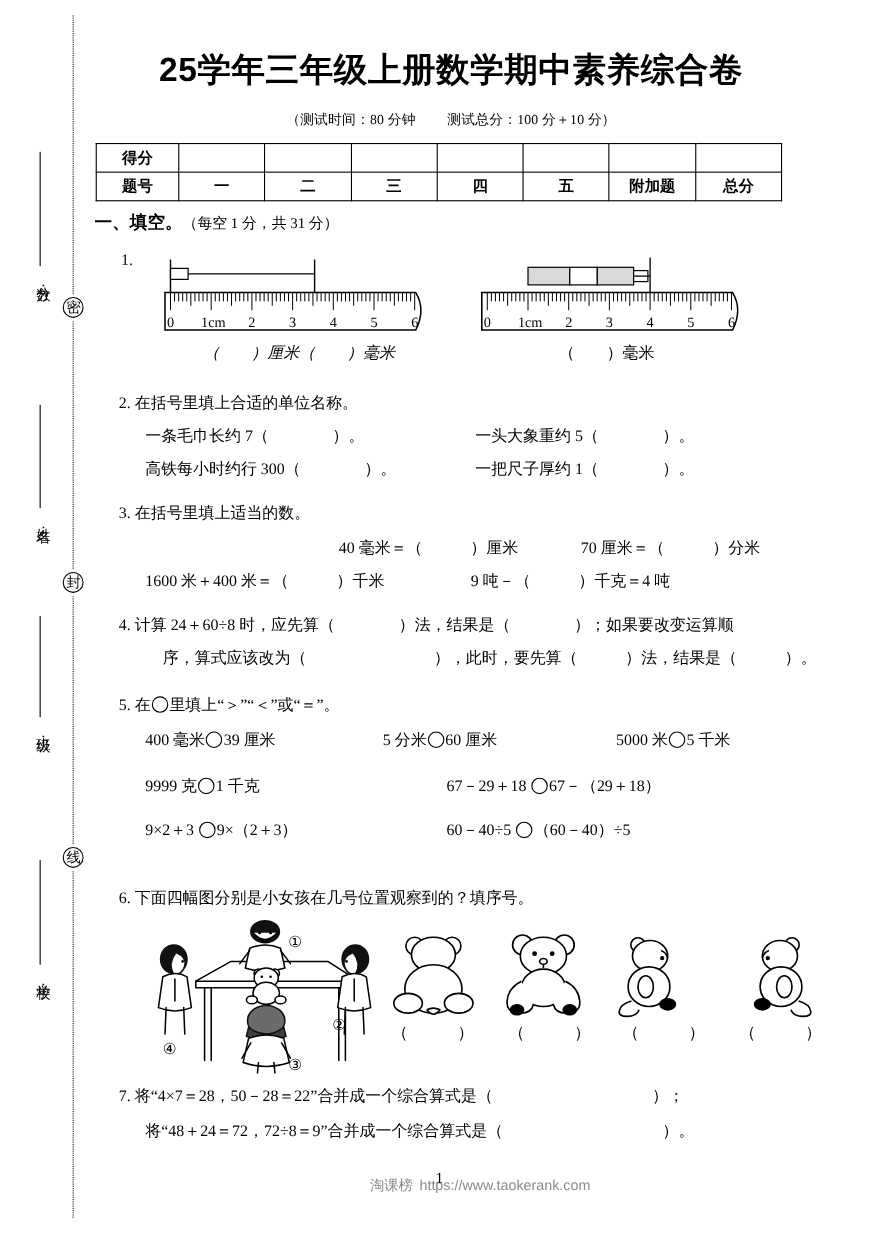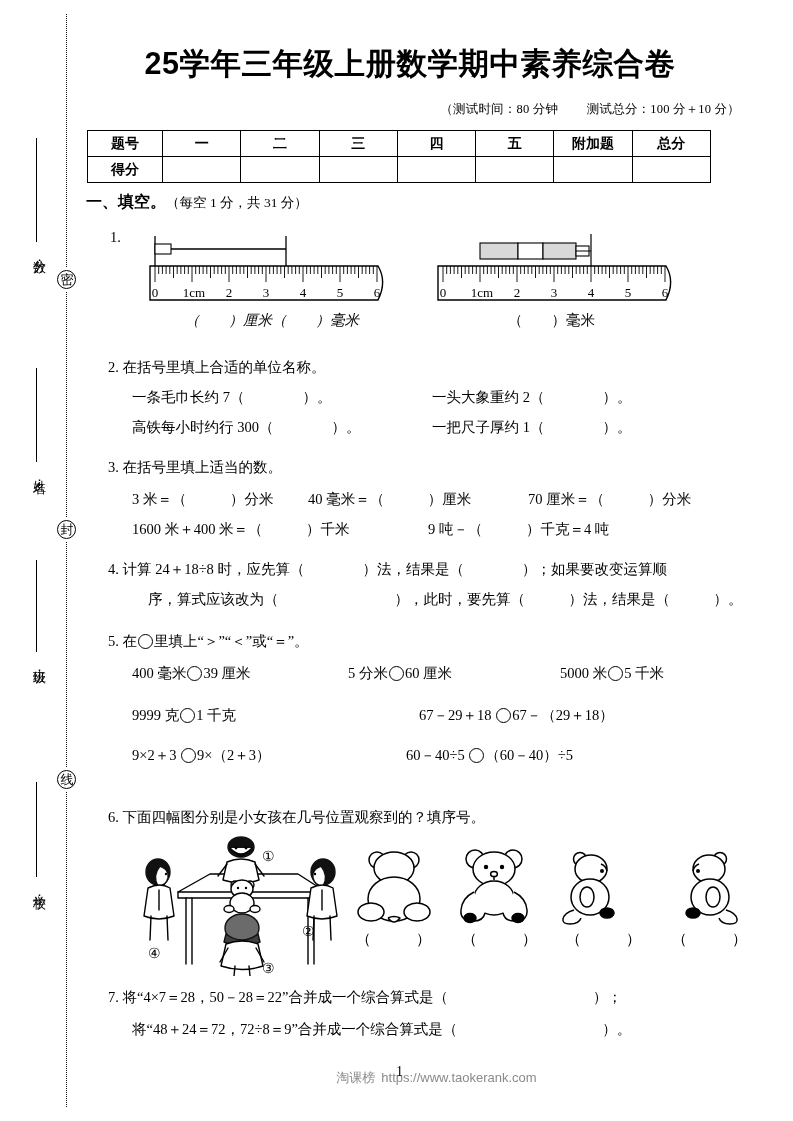--- a/index.html
+++ b/index.html
@@ -103,21 +103,21 @@
     font-size: 30.5px;
     letter-spacing: 0.5px;
     white-space: nowrap;
   }
 
   #subtitle {
     position: absolute;
     left: 0;
     top: 101px;
     width: 660px;
-    text-align: right;
+    text-align: center;
     font-size: 12.5px;
     letter-spacing: 0.2px;
   }
   #subtitle .gap { display: inline-block; width: 22px; }
 
   
   table#score-table {
     position: absolute;
     left: 7px;
     top: 130px;
@@ -242,38 +242,38 @@
 
     <div id="subtitle">
       <span>（测试时间：80 分钟</span>
       <span class="gap"></span>
       <span>测试总分：100 分＋10 分）</span>
     </div>
 
     <table id="score-table">
       <tbody>
           <tr>
+        <td class="lbl">得分</td>
+        <td></td>
+        <td></td>
+        <td></td>
+        <td></td>
+        <td></td>
+        <td></td>
+        <td></td>
+      </tr>
+      <tr>
         <td class="lbl">题号</td>
         <td>一</td>
         <td>二</td>
         <td>三</td>
         <td>四</td>
         <td>五</td>
         <td>附加题</td>
         <td>总分</td>
-      </tr>
-      <tr>
-        <td class="lbl">得分</td>
-        <td></td>
-        <td></td>
-        <td></td>
-        <td></td>
-        <td></td>
-        <td></td>
-        <td></td>
       </tr>
     </tbody>
       </table>
 
     <div class="section-head" style="left:6px; top:192px;">
       <span>一、填空。</span><span class="pts">（每空 1 分，共 31 分）</span>
     </div>
 
     <div class="q" style="left:30px; top:222px;">1.</div>
 
@@ -448,37 +448,36 @@
         </g>
       </svg>
     </div>
     <div class="ruler-caption" style="left:428px; top:311px;">（　　）毫米</div>
 
     <div class="q" style="left:28px; top:352px;">
       <span class="qnum">2.</span>
       <span>在括号里填上合适的单位名称。</span>
     </div>
     <div class="q" style="left:52px; top:382px;">一条毛巾长约 7（　　　　）。</div>
-    <div class="q" style="left:352px; top:382px;">一头大象重约 2（　　　　）。</div>
+    <div class="q" style="left:352px; top:382px;">一头大象重约 5（　　　　）。</div>
     <div class="q" style="left:52px; top:412px;">高铁每小时约行 300（　　　　）。</div>
     <div class="q" style="left:352px; top:412px;">一把尺子厚约 1（　　　　）。</div>
 
     <div class="q" style="left:28px; top:452px;">
       <span class="qnum">3.</span>
       <span>在括号里填上适当的数。</span>
     </div>
-    <div class="q" style="left:52px; top:484px;">3 米＝（　　　）分米</div>
     <div class="q" style="left:228px; top:484px;">40 毫米＝（　　　）厘米</div>
     <div class="q" style="left:448px; top:484px;">70 厘米＝（　　　）分米</div>
     <div class="q" style="left:52px; top:514px;">1600 米＋400 米＝（　　　）千米</div>
     <div class="q" style="left:348px; top:514px;">9 吨－（　　　）千克＝4 吨</div>
 
     <div class="q" style="left:28px; top:554px;">
       <span class="qnum">4.</span>
-      <span>计算 24＋18÷8 时，应先算（　　　　）法，结果是（　　　　）；如果要改变运算顺</span>
+      <span>计算 24＋60÷8 时，应先算（　　　　）法，结果是（　　　　）；如果要改变运算顺</span>
     </div>
     <div class="q" style="left:52px; top:584px;margin-left:16px;">序，算式应该改为（　　　　　　　　），此时，要先算（　　　）法，结果是（　　　）。</div>
 
     <div class="q" style="left:28px; top:626px;">
       <span class="qnum">5.</span>
       <span>在</span><span class="circ"></span><span>里填上“＞”“＜”或“＝”。</span>
     </div>
 
     <div class="q" style="left:52px; top:658px;">
       <span>400 毫米</span><span class="circ"></span><span>39 厘米</span>
@@ -486,21 +485,21 @@
     <div class="q" style="left:268px; top:658px;">
       <span>5 分米</span><span class="circ"></span><span>60 厘米</span>
     </div>
     <div class="q" style="left:480px; top:658px;">
       <span>5000 米</span><span class="circ"></span><span>5 千米</span>
     </div>
 
     <div class="q" style="left:52px; top:700px;">
       <span>9999 克</span><span class="circ"></span><span>1 千克</span>
     </div>
-    <div class="q" style="left:339px; top:700px;text-align:right;">
+    <div class="q" style="left:326px; top:700px;text-align:right;">
       <span>67－29＋18 </span><span class="circ"></span><span>67－（29＋18）</span>
     </div>
 
     <div class="q" style="left:52px; top:740px;">
       <span>9×2＋3 </span><span class="circ"></span><span>9×（2＋3）</span>
     </div>
     <div class="q" style="left:326px; top:740px;">
       <span>60－40÷5 </span><span class="circ"></span><span>（60－40）÷5</span>
     </div>
 

